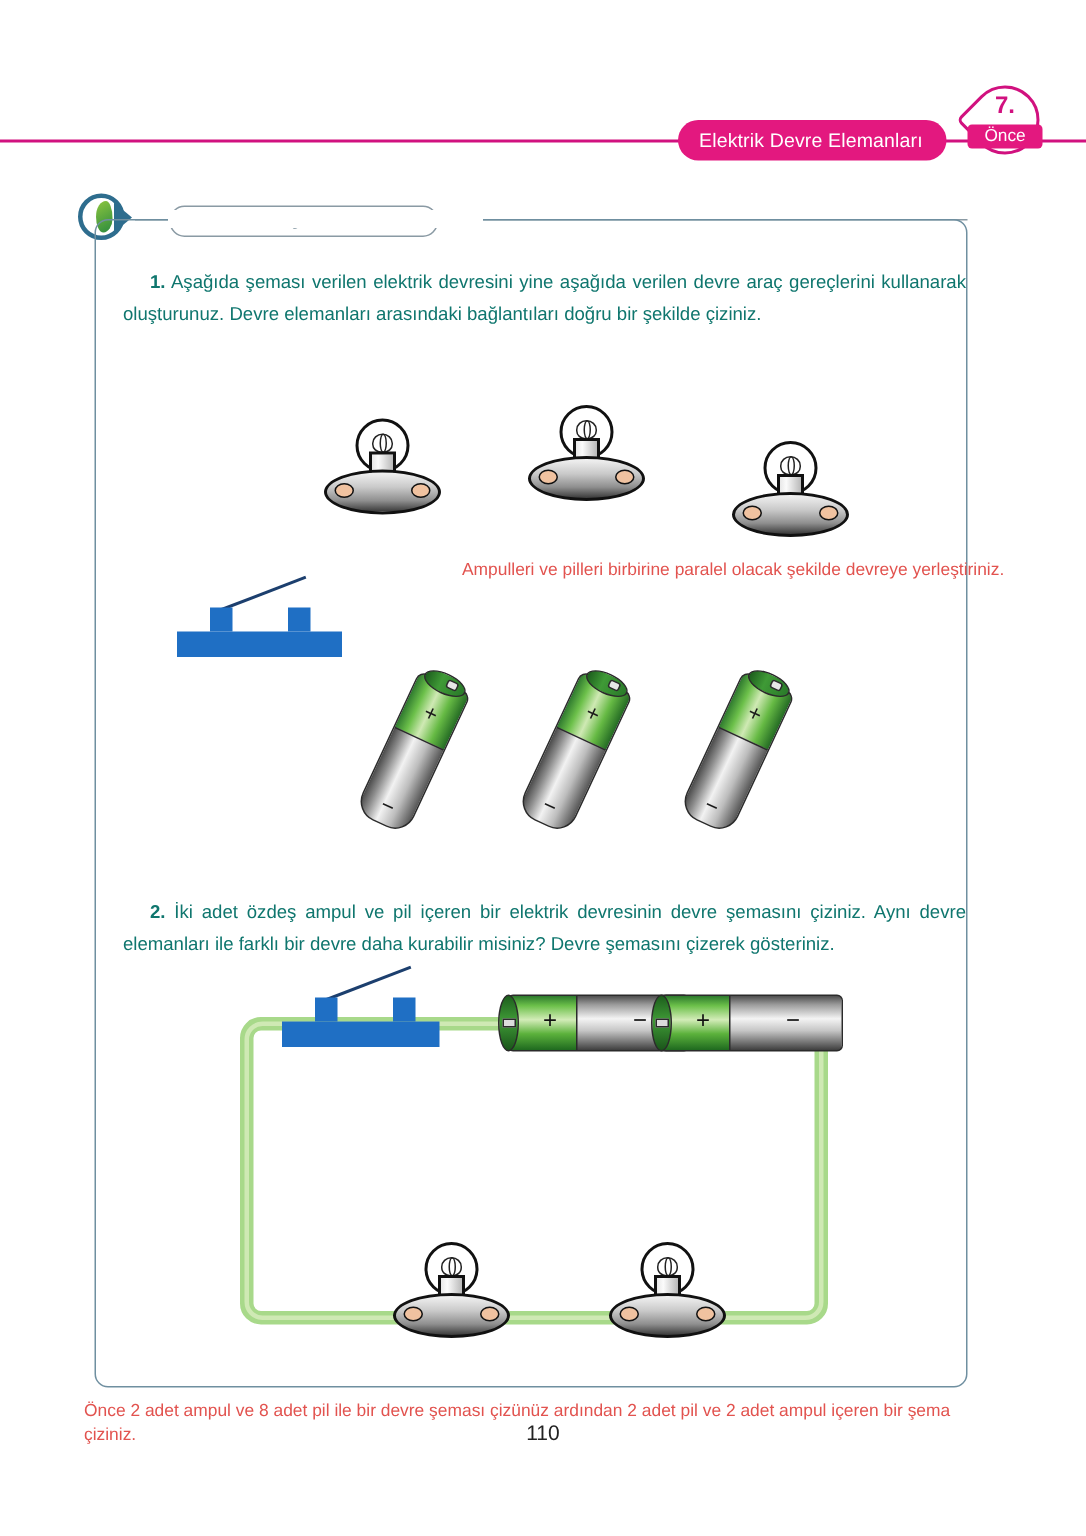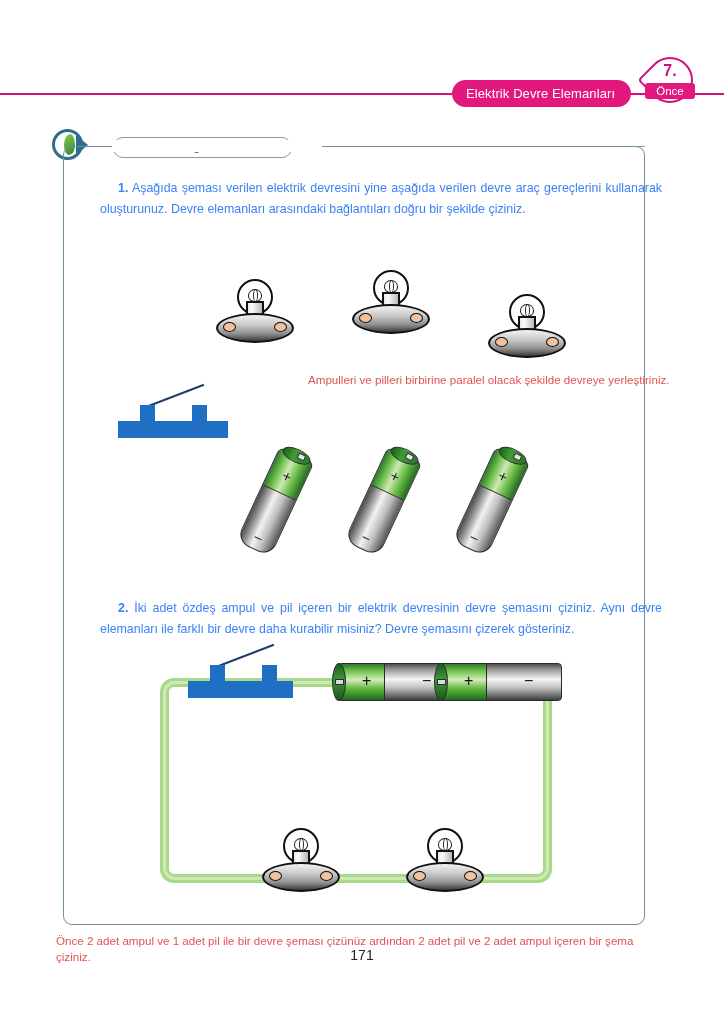--- a/index.html
+++ b/index.html
@@ -162,24 +162,23 @@
     top: 140px;
     width: 210px;
     height: 12px;
     background: #ffffff;
   }
 
   
   .question {
     position: absolute;
     font-size: 12.4px;
-    color: #3b82f6;
+    color: #0f766e;
     line-height: 21px;
     text-align: justify;
-    margin-left: 18px;
   }
   .question .qnum { font-weight: bold; }
   #q1 { left: 82px; top: 178px; width: 562px; text-indent: 18px; }
   #q2 { left: 82px; top: 598px; width: 562px; text-indent: 18px; }
 
   
   .note-red {
     position: absolute;
     color: #e2534f;
     font-size: 11.6px;
@@ -585,14 +584,14 @@
     <div class="glass"></div>
     <div class="filament"></div>
     <div class="neck"></div>
     <div class="base"></div>
     <div class="term l"></div>
     <div class="term r"></div>
   </div>
 
 </div>
 
-<div class="note-red" id="note-bottom">Önce 2 adet ampul ve 1 adet pil ile bir devre şeması çizünüz ardından 2 adet pil ve 2 adet ampul içeren bir şema çiziniz.</div>
-<div class="page-number">171</div>
+<div class="note-red" id="note-bottom">Önce 2 adet ampul ve 8 adet pil ile bir devre şeması çizünüz ardından 2 adet pil ve 2 adet ampul içeren bir şema çiziniz.</div>
+<div class="page-number">110</div>
 
 </body></html>

